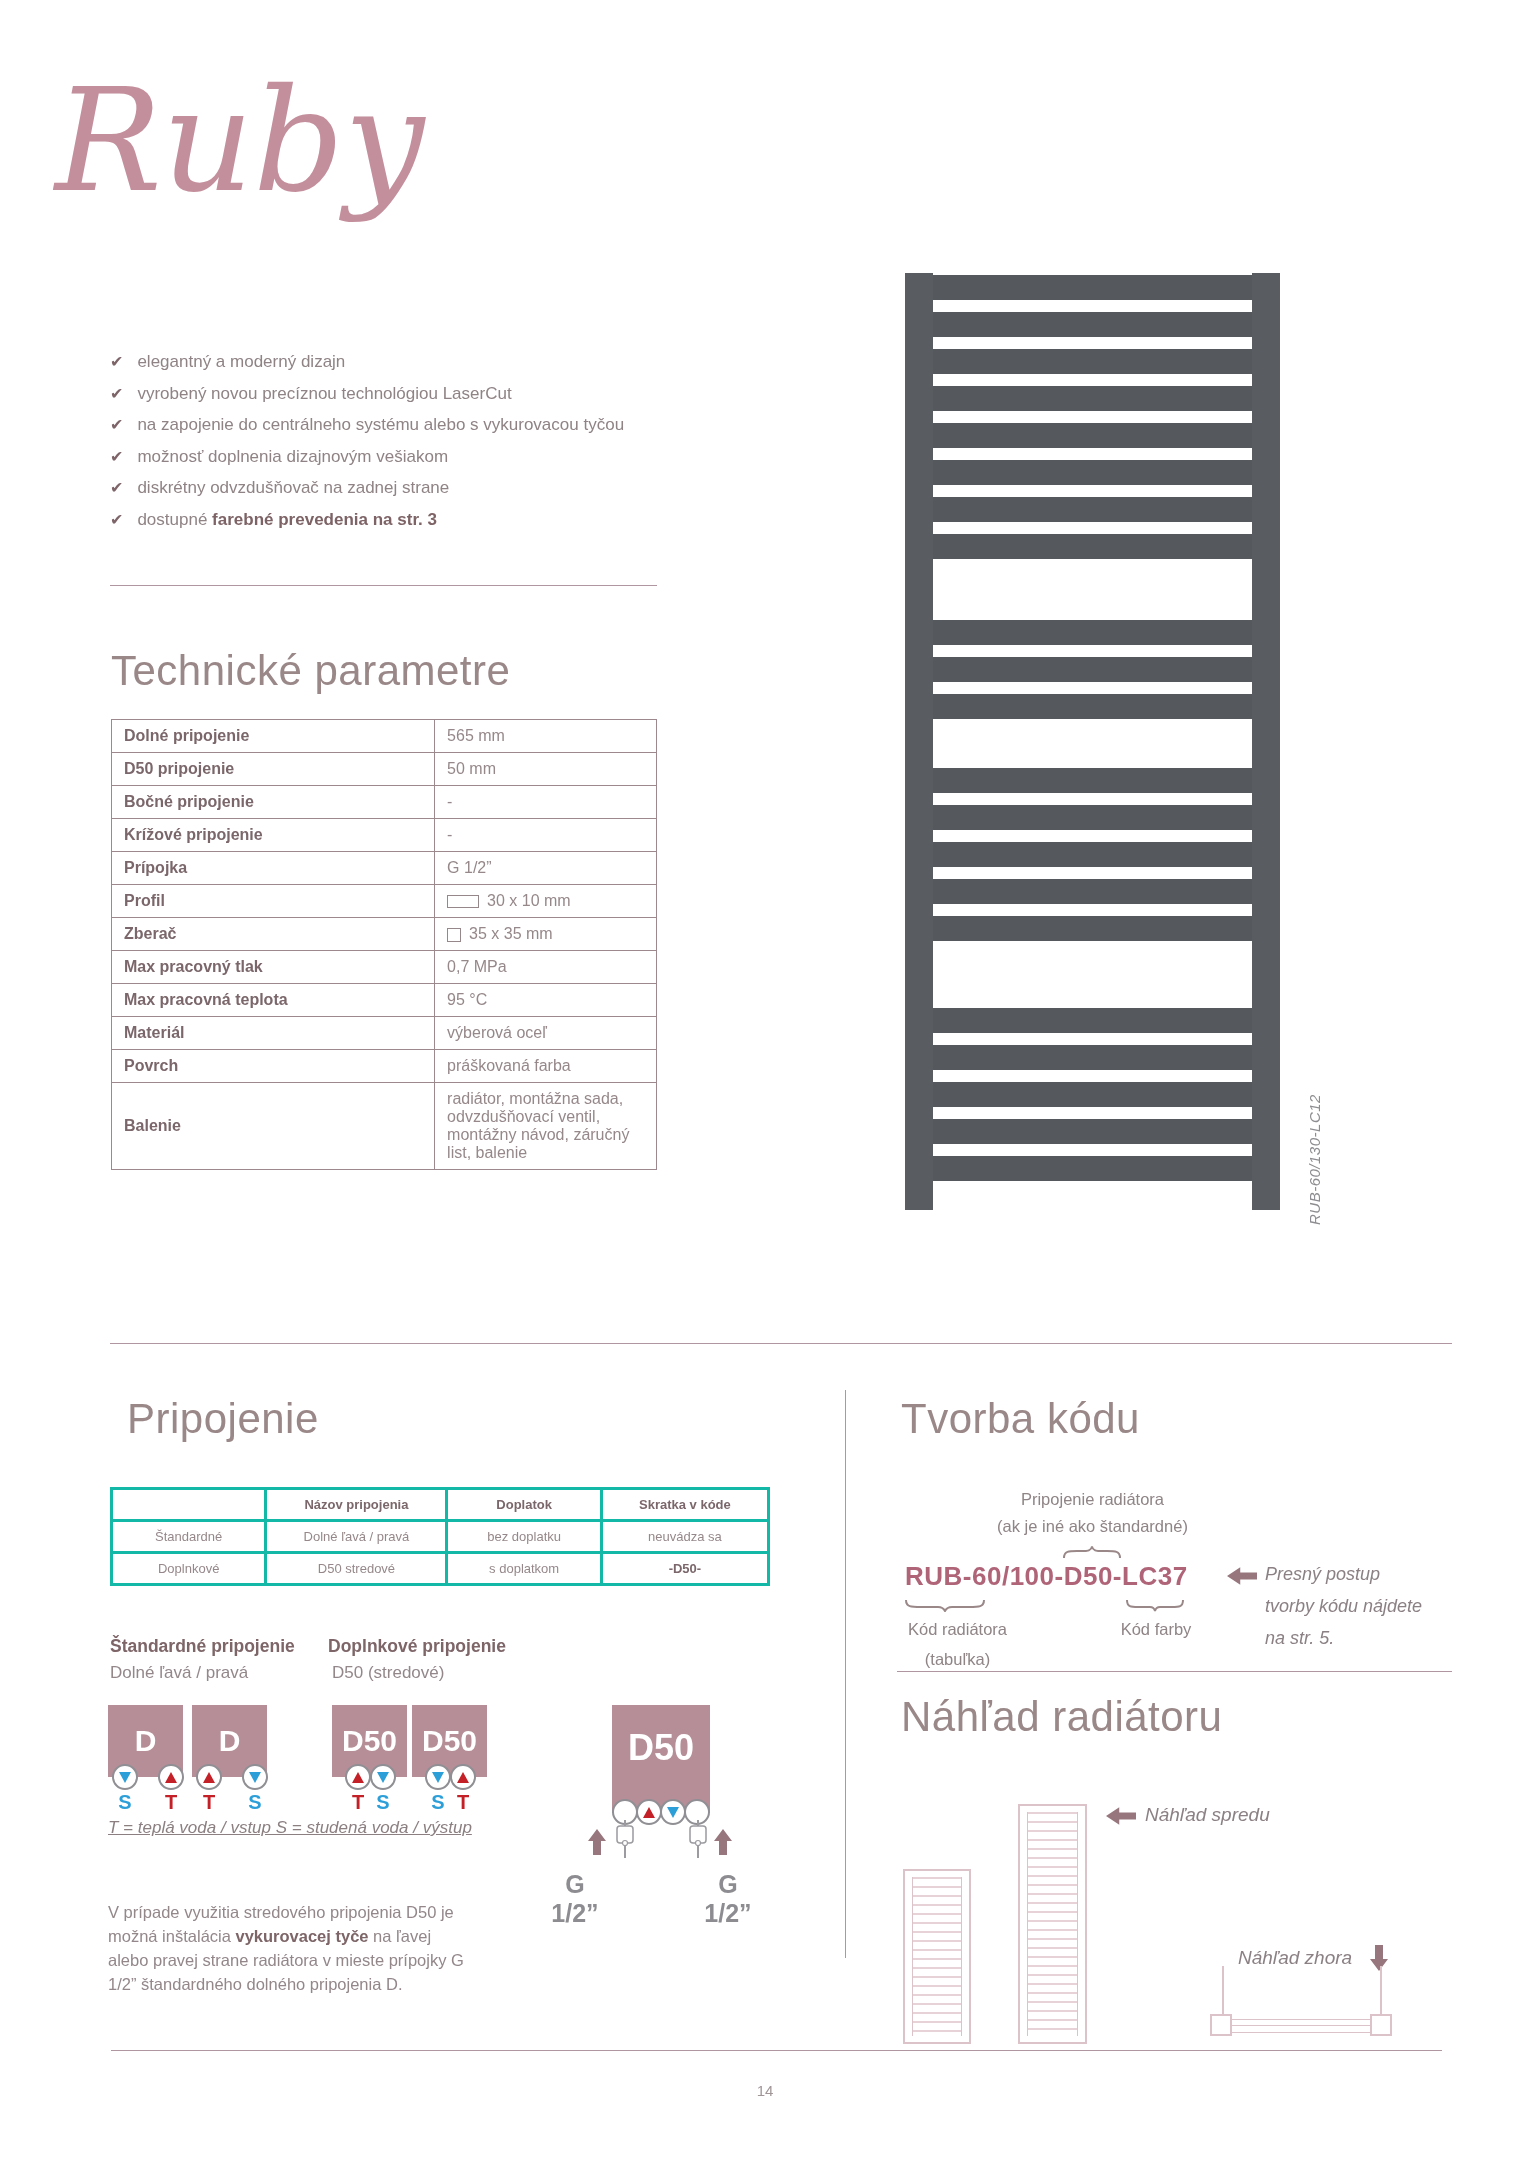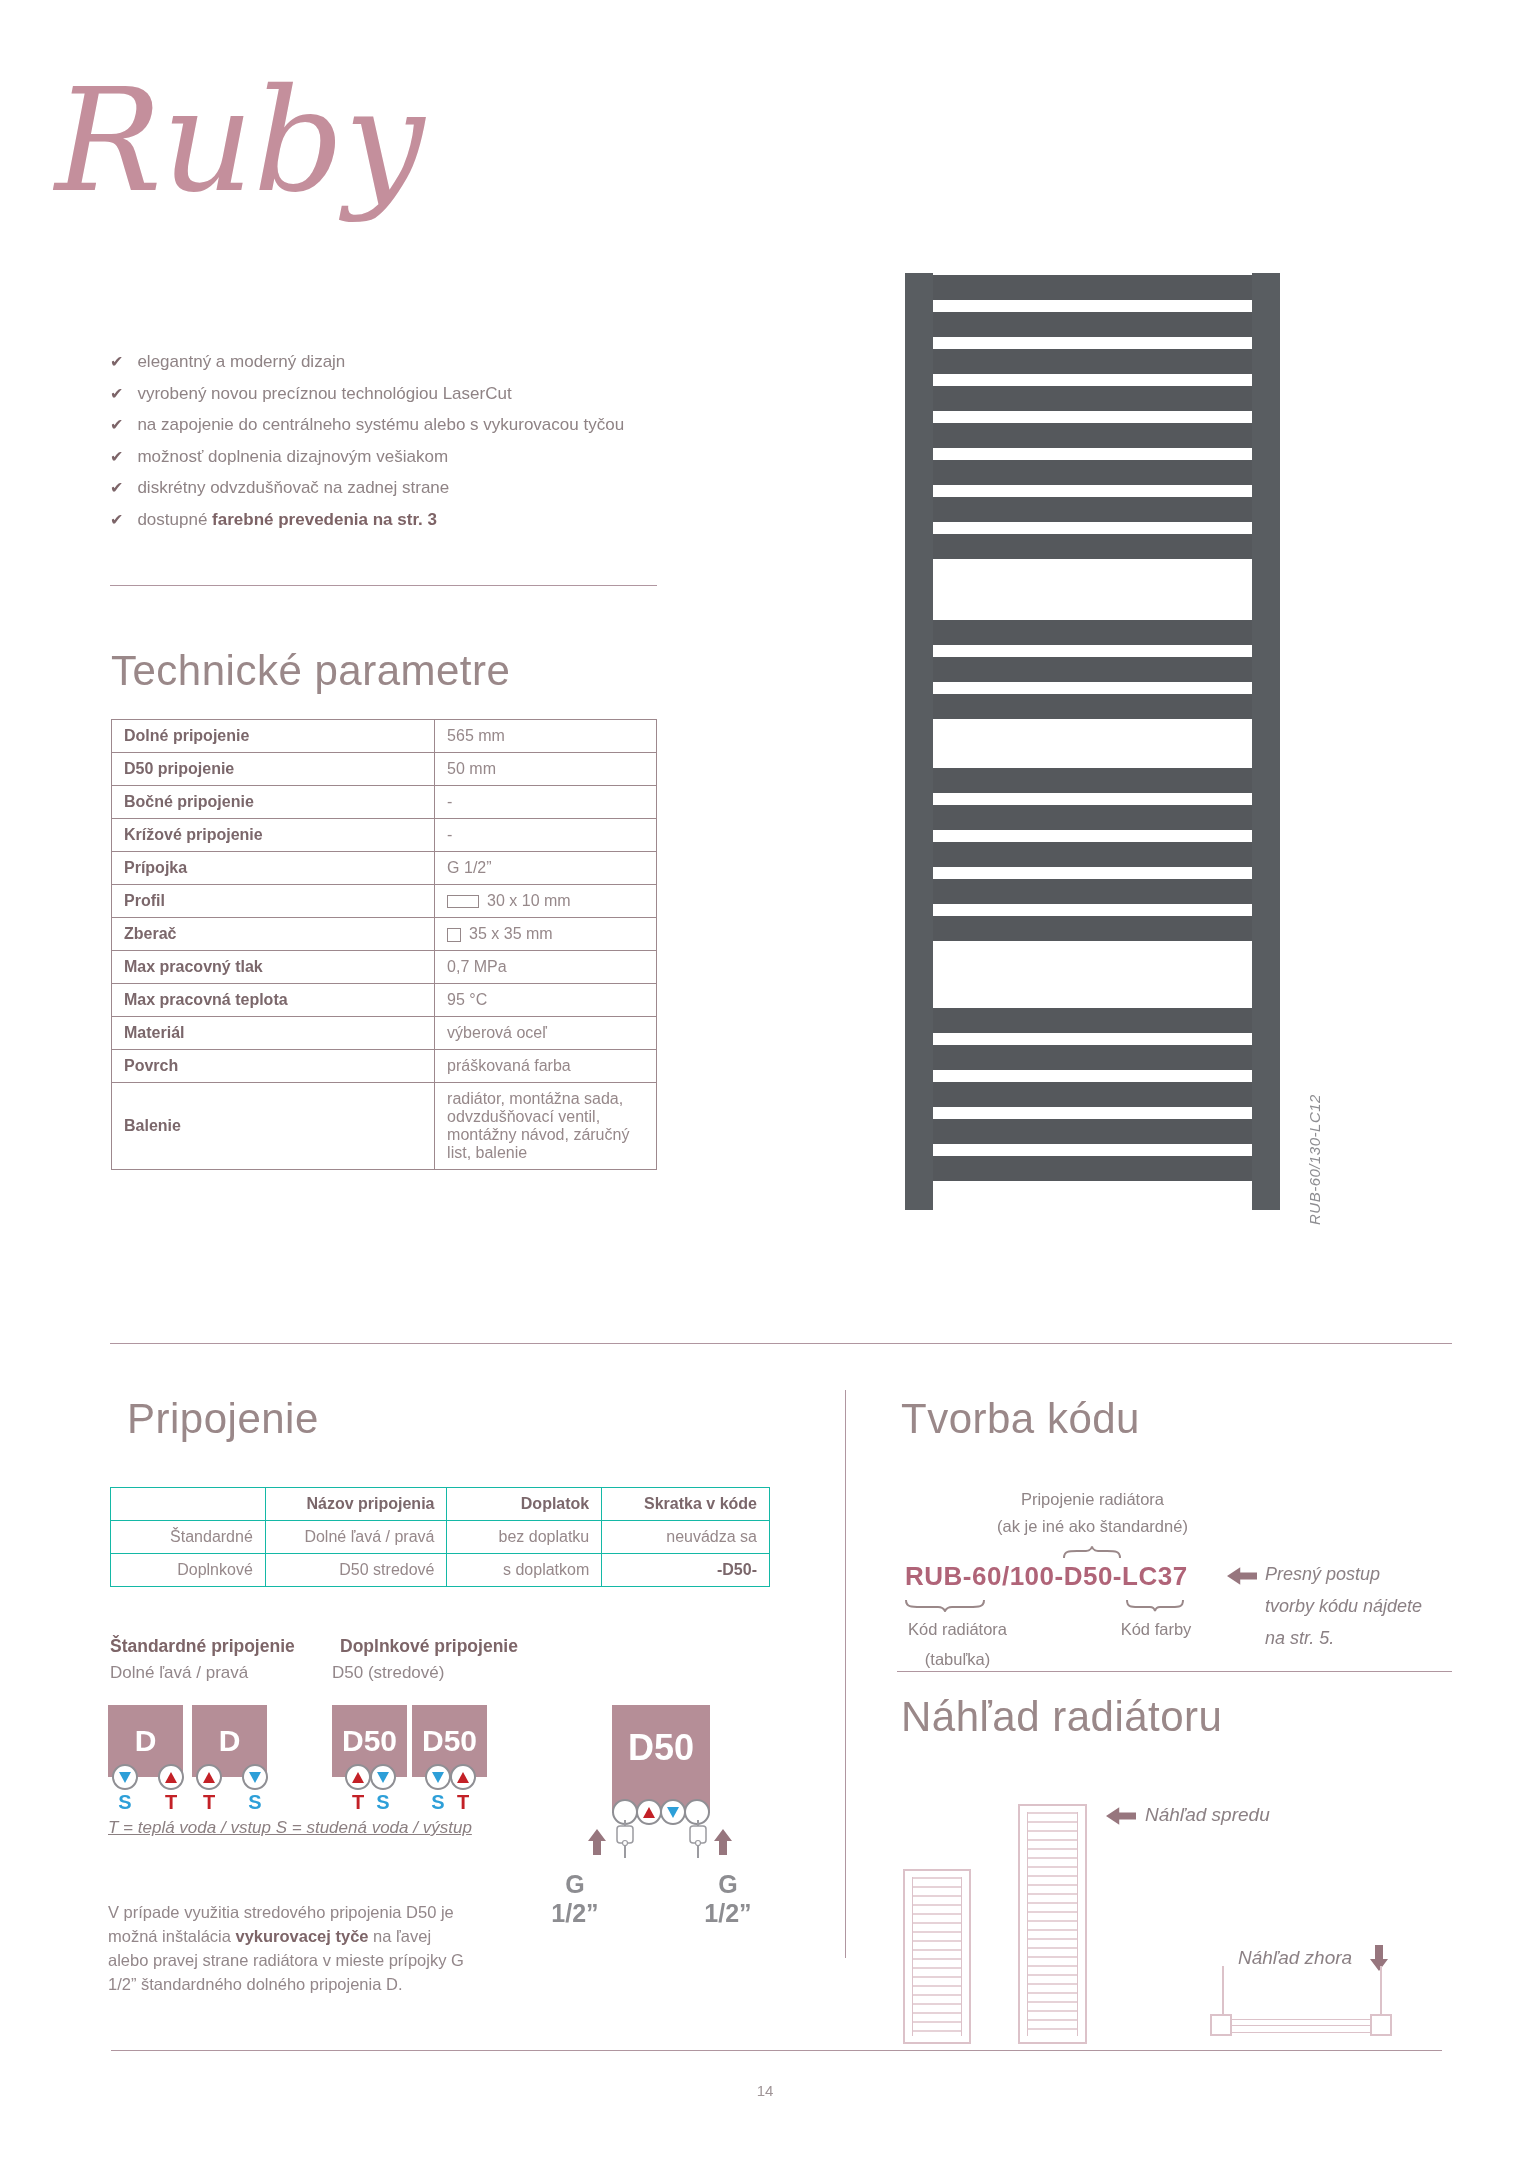--- a/index.html
+++ b/index.html
@@ -41,21 +41,21 @@
            background:repeating-linear-gradient(to bottom,#55585c 0 25px,rgba(0,0,0,0) 25px 37px);}
   .band-a{top:2px;height:285px;}
   .band-b{top:347px;height:99px;}
   .band-c{top:495px;height:173px;}
   .band-d{top:735px;height:173px;}
   .rad-label{left:1306px;top:1030px;height:195px;writing-mode:vertical-rl;transform:rotate(180deg);
              font-style:italic;font-size:15px;color:#8d8d91;letter-spacing:0.5px;}
 
   
   .conn{left:110px;top:1487px;width:660px;}
-  .conn td,.conn th{border:1px solid #14b8a6;font-size:16px;padding:7px 12px;text-align:right;}
+  .conn td,.conn th{border:3px solid #14b8a6;font-size:13px;padding:7px 12px;text-align:center;}
   .conn th{font-weight:700;color:#7b676b;}
   .conn td{color:#96888a;}
   .conn td.strong{font-weight:700;color:#7b676b;}
 
   
   .blk-title{font-size:17.5px;font-weight:700;color:#7d6568;}
   .blk-sub{font-size:17px;color:#93878a;}
   .dsq{position:absolute;width:75px;height:72px;background:#b58e97;color:#fff;font-weight:700;
        font-size:30px;display:flex;align-items:center;justify-content:center;}
   .dsq.big{width:98px;height:108px;font-size:36px;align-items:flex-start;padding-top:22px;box-sizing:border-box;}
@@ -229,21 +229,21 @@
       <td>Doplnkové</td>
       <td>D50 stredové</td>
       <td>s doplatkom</td>
       <td class="strong">-D50-</td>
     </tr>
   </tbody>
     </table>
 
   <div class="abs blk-title" style="left:110px;top:1636px;">Štandardné pripojenie</div>
   <div class="abs blk-sub" style="left:110px;top:1663px;">Dolné ľavá / pravá</div>
-  <div class="abs blk-title" style="left:340px;top:1636px;">Doplnkové pripojenie</div>
+  <div class="abs blk-title" style="left:328px;top:1636px;">Doplnkové pripojenie</div>
   <div class="abs blk-sub" style="left:332px;top:1663px;">D50 (stredové)</div>
 
   <div class="abs dsq" style="left:108px;top:1705px;">
     <span>D</span>
     <span class="port" style="left:4px;">
         <span class="tri-down"></span>
       </span>
     <span class="port" style="left:50px;">
         <span class="tri-up"></span>
       </span>

